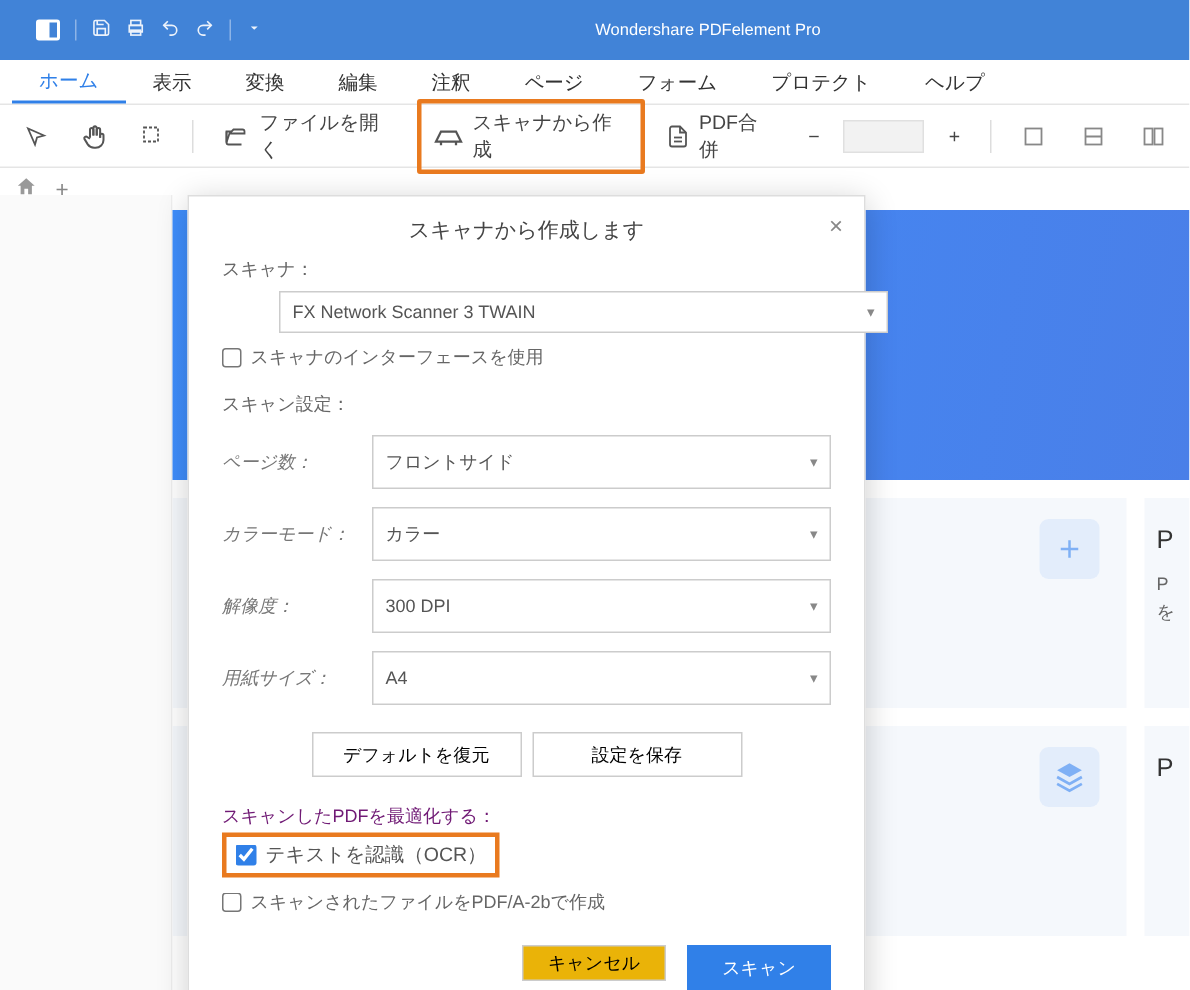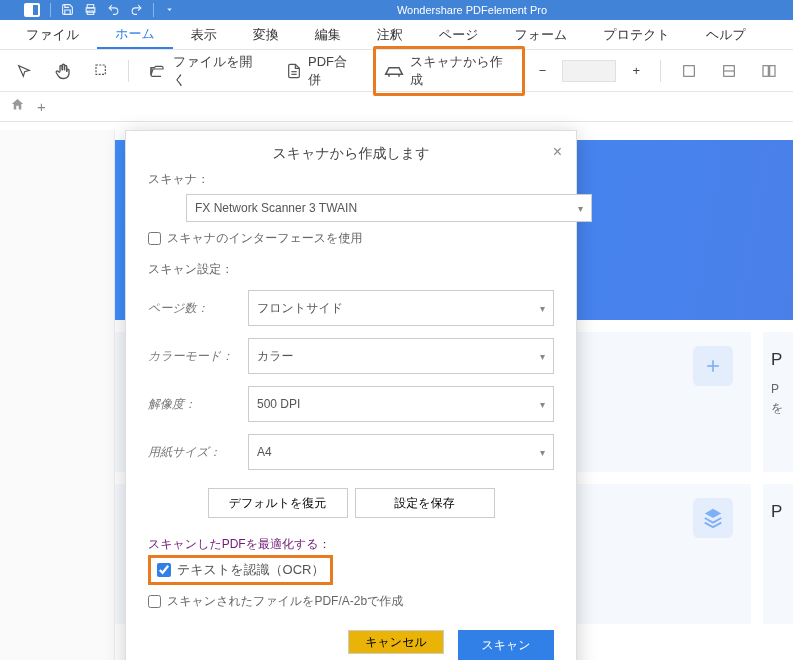--- a/index.html
+++ b/index.html
@@ -1,18 +1,18 @@
 <!DOCTYPE html>
 <html><head>
 <meta charset="utf-8">
 <style>
 * { margin: 0; padding: 0; box-sizing: border-box; font-family: "Meiryo", "Yu Gothic", sans-serif; }
 body { width: 793px; height: 660px; background: #fff; overflow: hidden; position: relative; }
 
-.titlebar { height: 20px; background: #4183d7; display: flex; align-items: center; padding: 0 24px; color: #fff; font-size: 11px; }
+.titlebar { height: 40px; background: #4183d7; display: flex; align-items: center; padding: 0 24px; color: #fff; font-size: 11px; }
 .titlebar-icons { display: flex; gap: 10px; align-items: center; }
 .titlebar-logo { width: 16px; height: 14px; background: #fff; border-radius: 2px; position: relative; }
 .titlebar-logo::after { content: ""; position: absolute; right: 2px; top: 2px; bottom: 2px; width: 5px; background: #4183d7; }
 .titlebar-sep { width: 1px; height: 14px; background: rgba(255,255,255,.4); }
 .tb-icon { cursor: pointer; opacity: .9; }
 .titlebar-title { flex: 1; text-align: center; }
 
 .menubar { height: 30px; display: flex; align-items: center; padding: 0 8px; border-bottom: 1px solid #e5e5e5; font-size: 13px; }
 .menubar-item { padding: 4px 18px; cursor: pointer; color: #333; }
 .menubar-item.active { color: #3080e8; border-bottom: 2px solid #3080e8; }
@@ -91,21 +91,20 @@
         </svg></span>
     <span class="titlebar-sep"></span>
     <span class="tb-icon"><svg width="11" height="11" viewBox="0 0 24 24" fill="#fff">
           <path d="M7 10l5 5 5-5z"></path>
         </svg></span>
   </div>
   <div class="titlebar-title">Wondershare PDFelement Pro</div>
 </div>
 
 <div class="menubar">
-  <div class="menubar-item">ファイル</div>
   <div class="menubar-item active">ホーム</div>
   <div class="menubar-item">表示</div>
   <div class="menubar-item">変換</div>
   <div class="menubar-item">編集</div>
   <div class="menubar-item">注釈</div>
   <div class="menubar-item">ページ</div>
   <div class="menubar-item">フォーム</div>
   <div class="menubar-item">プロテクト</div>
   <div class="menubar-item">ヘルプ</div>
 </div>
@@ -132,40 +131,40 @@
   <span class="tool-sep"></span>
   <div class="tool-btn">
     <span class="icon-sm">
         <svg width="20" height="16" viewBox="0 0 24 24" fill="none" stroke="#555" stroke-width="1.8">
           <path d="M3 7h5l2-2h9a2 2 0 0 1 2 2v2H6l-3 9z"></path>
           <path d="M3 7v11a2 2 0 0 0 2 2h13"></path>
         </svg>
       </span>
     <span>ファイルを開く</span>
   </div>
+  <div class="tool-btn highlight-orange">
+    <span class="icon-sm">
+        <svg width="20" height="14" viewBox="0 0 24 16" fill="none" stroke="#555" stroke-width="1.8">
+          <path d="M2 12h20l-4-8H6z"></path>
+          <line x1="6" y1="12" x2="6" y2="15"></line>
+          <line x1="18" y1="12" x2="18" y2="15"></line>
+        </svg>
+      </span>
+    <span>スキャナから作成</span>
+  </div>
   <div class="tool-btn">
     <span class="icon-sm">
         <svg width="16" height="18" viewBox="0 0 24 24" fill="none" stroke="#555" stroke-width="1.8">
           <path d="M14 2H6a2 2 0 0 0-2 2v16a2 2 0 0 0 2 2h12a2 2 0 0 0 2-2V8z"></path>
           <polyline points="14 2 14 8 20 8"></polyline>
           <line x1="8" y1="13" x2="16" y2="13"></line>
           <line x1="8" y1="17" x2="16" y2="17"></line>
         </svg>
       </span>
     <span>PDF合併</span>
-  </div>
-  <div class="tool-btn highlight-orange">
-    <span class="icon-sm">
-        <svg width="20" height="14" viewBox="0 0 24 16" fill="none" stroke="#555" stroke-width="1.8">
-          <path d="M2 12h20l-4-8H6z"></path>
-          <line x1="6" y1="12" x2="6" y2="15"></line>
-          <line x1="18" y1="12" x2="18" y2="15"></line>
-        </svg>
-      </span>
-    <span>スキャナから作成</span>
   </div>
   <div class="toolbar-right">
     <span class="tool-btn">−</span>
     <div class="zoom-box"></div>
     <span class="tool-btn">+</span>
     <span class="tool-sep"></span>
     <span class="icon-sm tool-btn">
         <svg width="16" height="16" viewBox="0 0 24 24" fill="none" stroke="#888" stroke-width="1.8">
           <rect x="4" y="4" width="16" height="16"></rect>
         </svg>
@@ -277,21 +276,21 @@
   <div class="dlg-row">
     <div class="dlg-row-label">カラーモード：</div>
     <div class="dlg-row-select">
       <span>カラー</span>
         <span class="chev">▾</span>
     </div>
   </div>
   <div class="dlg-row">
     <div class="dlg-row-label">解像度：</div>
     <div class="dlg-row-select">
-      <span>500 DPI</span>
+      <span>300 DPI</span>
         <span class="chev">▾</span>
     </div>
   </div>
   <div class="dlg-row">
     <div class="dlg-row-label">用紙サイズ：</div>
     <div class="dlg-row-select">
       <span>A4</span>
         <span class="chev">▾</span>
     </div>
   </div>

